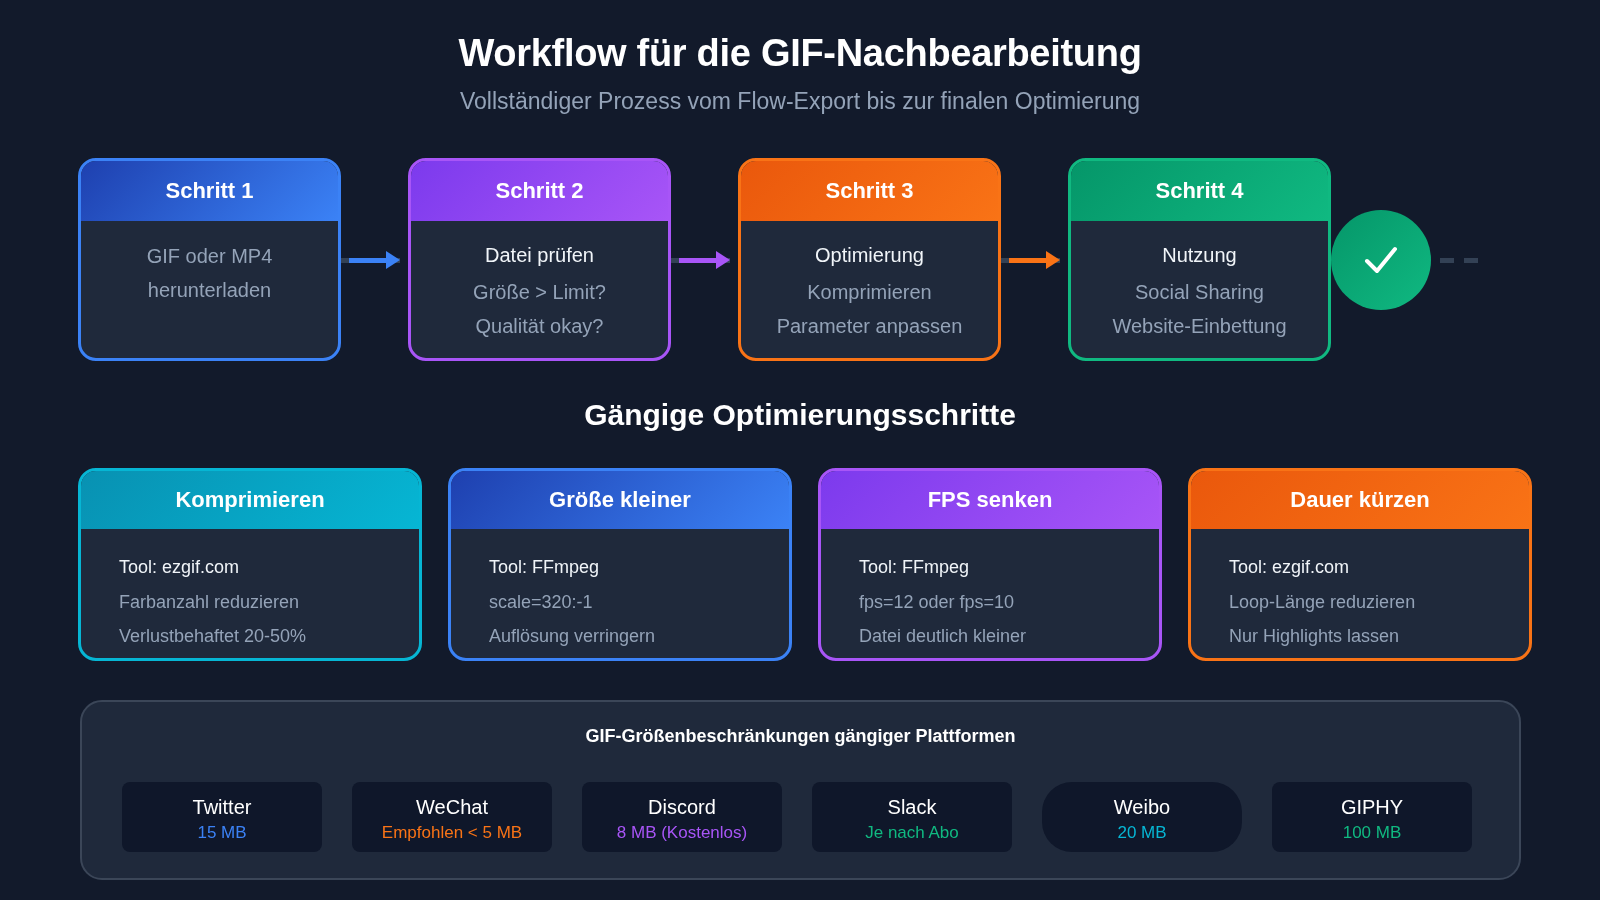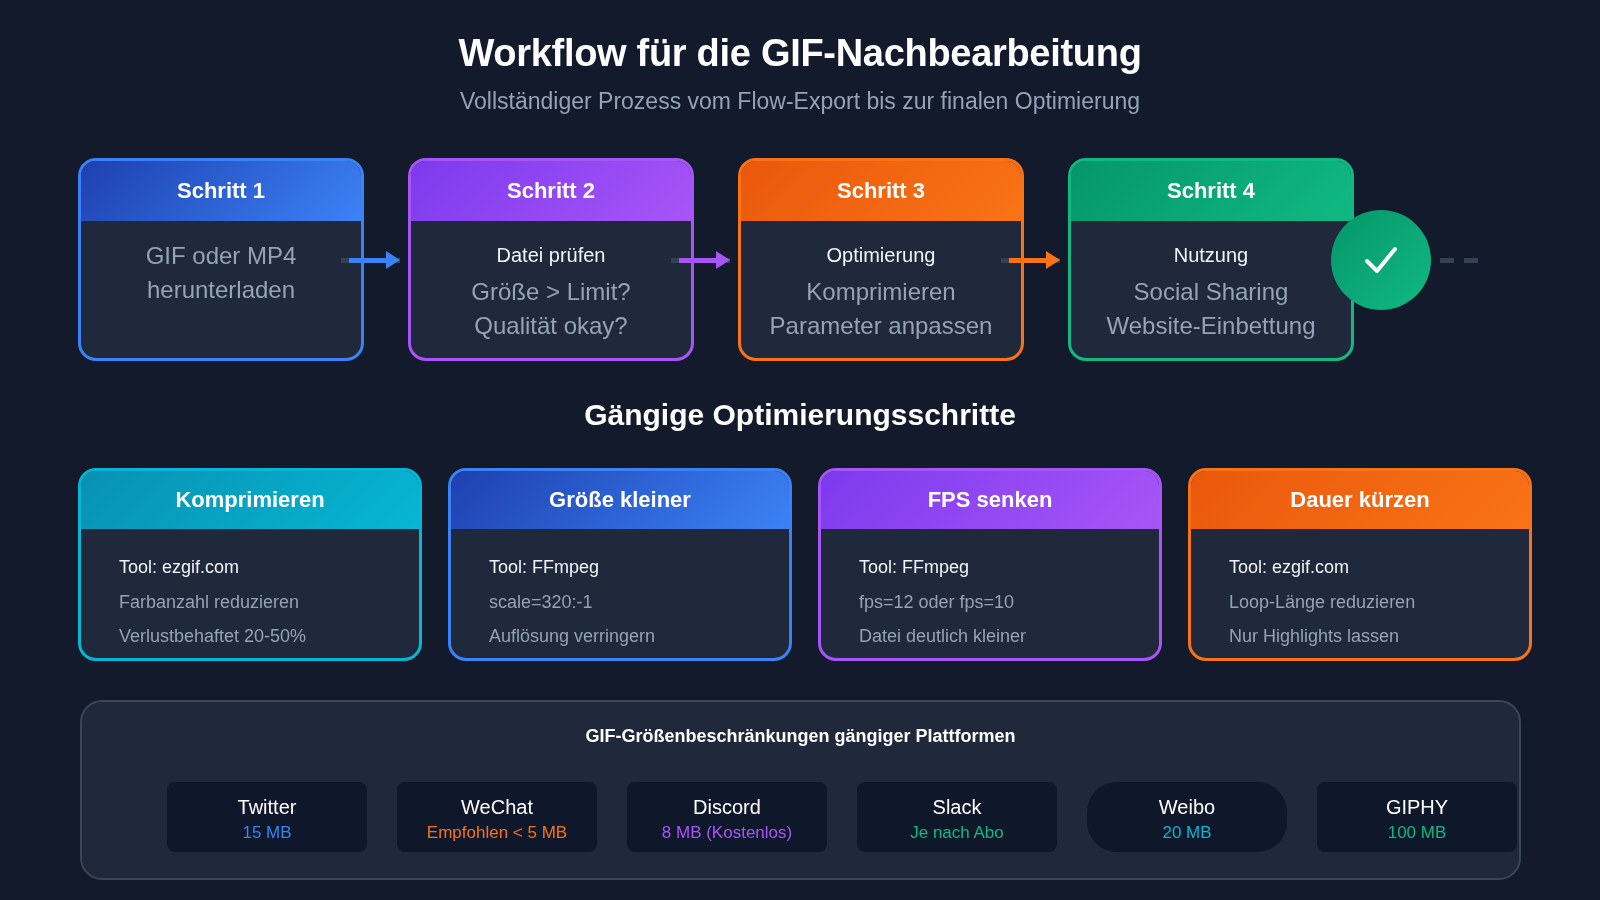--- a/index.html
+++ b/index.html
@@ -14,30 +14,30 @@
     position: absolute; top: 32px; left: 0; width: 1600px;
     text-align: center; font-size: 38px; font-weight: 700; color: #ffffff;
     letter-spacing: -0.3px;
   }
   .subtitle {
     position: absolute; top: 88px; left: 0; width: 1600px;
     text-align: center; font-size: 23px; color: #94a3b8;
   }
   
   .step {
-    position: absolute; top: 158px; width: 286px; height: 203px;
+    position: absolute; top: 158px; width: 263px; height: 203px;
     border: 3px solid; border-radius: 18px; background: #1f293b; overflow: hidden;
   }
   .step .head {
     height: 60px; display: flex; align-items: center; justify-content: center;
     font-size: 22px; font-weight: 700; color: #fff;
   }
   .step .body { text-align: center; padding-top: 18px; }
   .step .main { font-size: 20px; color: #f1f5f9; height: 36px; line-height: 32px; }
-  .step .sub { font-size: 24px; color: #94a3b8; height: 34px; line-height: 34px; }
+  .step .sub { font-size: 20px; color: #94a3b8; height: 34px; line-height: 34px; }
 
   .arrow { position: absolute; top: 253px; height: 14px; }
   .arrow .track { position: absolute; left: 0; right: 0; top: 5px; height: 5px; background: #334155; }
   .arrow .line { position: absolute; left: 8px; right: 12px; top: 5px; height: 5px; }
   .arrow .head { position: absolute; right: 0; top: -2px; width: 0; height: 0;
     border-top: 9px solid transparent; border-bottom: 9px solid transparent; border-left: 14px solid; }
 
   .check {
     position: absolute; left: 1331px; top: 210px; width: 100px; height: 100px;
     border-radius: 50%; background: linear-gradient(135deg, #059669, #10b981);
@@ -66,21 +66,21 @@
   .panel {
     position: absolute; left: 80px; top: 700px; width: 1441px; height: 180px;
     border: 2px solid #3b4658; border-radius: 22px; background: #1f293b;
   }
   .panel-title {
     position: absolute; top: 24px; left: 0; width: 100%; text-align: center;
     font-size: 18px; font-weight: 700; color: #fff;
   }
   .plat {
     position: absolute; top: 80px; width: 200px; height: 70px; border-radius: 8px;
-    background: #0f172a; text-align: center; margin-left: 45px;
+    background: #0f172a; text-align: center;
   }
   .plat .name { font-size: 20px; color: #fff; margin-top: 14px; }
   .plat .val { font-size: 17px; margin-top: 4px; }
 </style>
 </head>
 <body>
 
 <div class="title">Workflow für die GIF-Nachbearbeitung</div>
 <div class="subtitle">Vollständiger Prozess vom Flow-Export bis zur finalen Optimierung</div>
 

